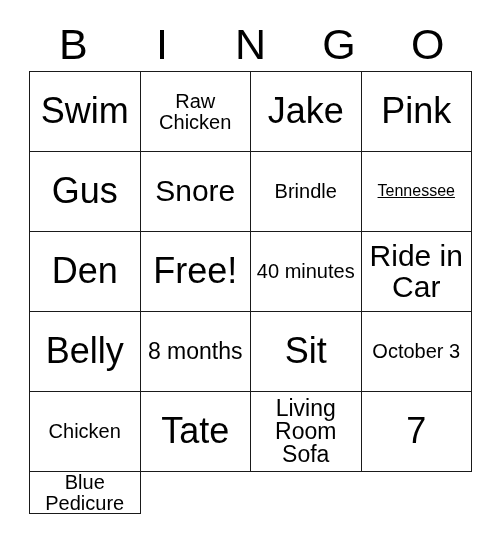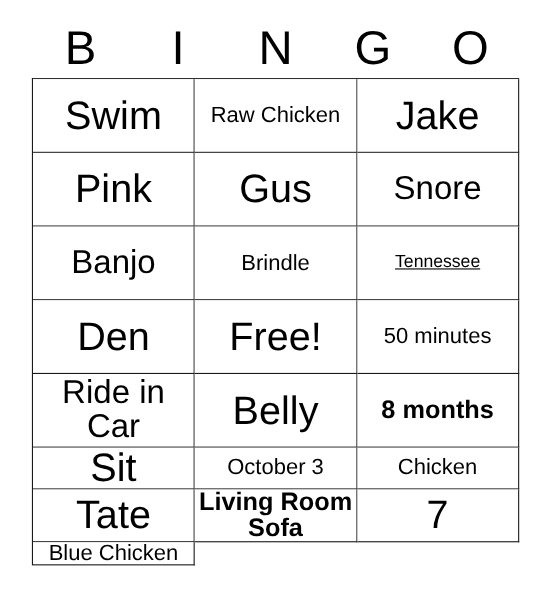--- a/index.html
+++ b/index.html
@@ -40,21 +40,21 @@
     letter-spacing: 0px;
     color: #000;
   }
   .grid {
     position: absolute;
     left: 29px;
     top: 71px;
     width: 443px;
     height: 443px;
     display: grid;
-    grid-template-columns: repeat(3, 1fr);
+    grid-template-columns: repeat(4, 1fr);
     grid-template-rows: repeat(5, 1fr);
     border-top: 1.6px solid #1a1a1a;
     border-left: 1.6px solid #1a1a1a;
     box-sizing: border-box;
     background: #ffffff;
   }
   .cell {
     border-right: 1.6px solid #1a1a1a;
     border-bottom: 1.6px solid #1a1a1a;
     box-sizing: border-box;
@@ -69,21 +69,21 @@
   .cell-text {
     display: block;
     width: 100%;
     line-height: 1.02;
     word-wrap: break-word;
     color: #000000;
   }
   
   .fs-xxl .cell-text { font-size: 36px; }
   .fs-lg  .cell-text { font-size: 30px; }
-  .fs-sm  .cell-text { font-size: 23px; font-weight: bold; }
+  .fs-sm  .cell-text { font-size: 23px; }
   .fs-xs  .cell-text { font-size: 20px; }
   .fs-xxs .cell-text { font-size: 16px; text-decoration: underline; }
 </style>
 </head>
 <body>
 
 <div class="card">
 
   <div class="header-row">
       <div class="header-cell">B</div>
@@ -105,37 +105,34 @@
       </div>
       <div class="cell fs-xxl">
         <span class="cell-text">Pink</span>
       </div>
       <div class="cell fs-xxl">
         <span class="cell-text">Gus</span>
       </div>
       <div class="cell fs-lg">
         <span class="cell-text">Snore</span>
       </div>
-      <div class="cell fs-lg">
-        <span class="cell-text">Banjo</span>
-      </div>
       <div class="cell fs-xs">
         <span class="cell-text">Brindle</span>
       </div>
       <div class="cell fs-xxs">
         <span class="cell-text">Tennessee</span>
       </div>
       <div class="cell fs-xxl">
         <span class="cell-text">Den</span>
       </div>
       <div class="cell fs-xxl">
         <span class="cell-text">Free!</span>
       </div>
       <div class="cell fs-xs">
-        <span class="cell-text">50 minutes</span>
+        <span class="cell-text">40 minutes</span>
       </div>
       <div class="cell fs-lg">
         <span class="cell-text">Ride in Car</span>
       </div>
       <div class="cell fs-xxl">
         <span class="cell-text">Belly</span>
       </div>
       <div class="cell fs-sm">
         <span class="cell-text">8 months</span>
       </div>
@@ -151,17 +148,17 @@
       <div class="cell fs-xxl">
         <span class="cell-text">Tate</span>
       </div>
       <div class="cell fs-sm">
         <span class="cell-text">Living Room Sofa</span>
       </div>
       <div class="cell fs-xxl">
         <span class="cell-text">7</span>
       </div>
       <div class="cell fs-xs">
-        <span class="cell-text">Blue Chicken</span>
+        <span class="cell-text">Blue Pedicure</span>
       </div>
     </div>
 
 </div>
 
 </body></html>

